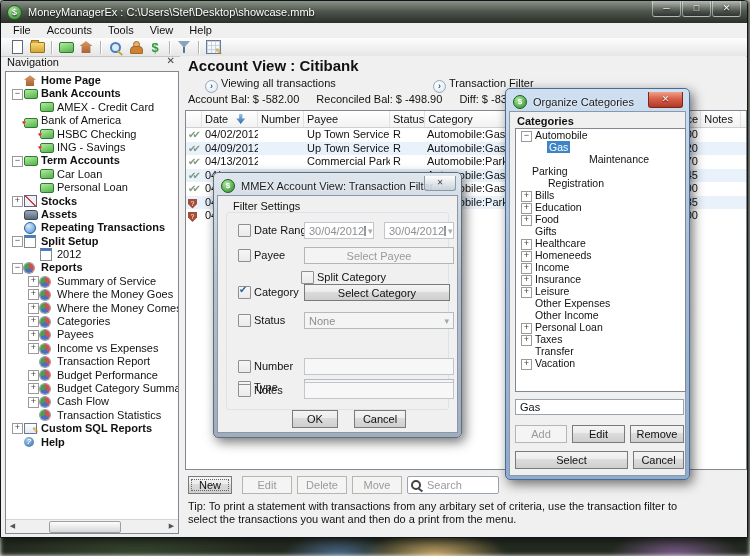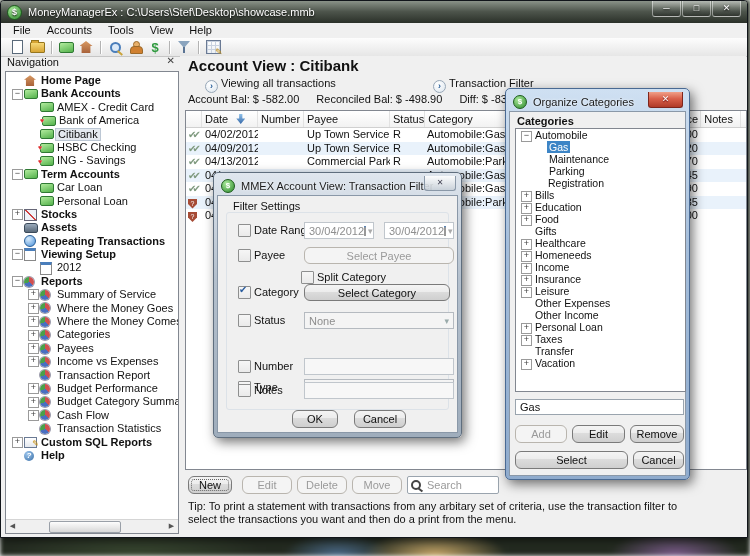--- a/index.html
+++ b/index.html
@@ -111,21 +111,21 @@
   .c-notes{flex:0 0 40px;}
   .sortdn{display:inline-block;width:9px;height:10px;margin-left:8px;vertical-align:-1px;
     background:linear-gradient(#8fc1ea,#3668a8);clip-path:polygon(32% 0,68% 0,68% 45%,100% 45%,50% 100%,0 45%,32% 45%);}
   .ric{display:inline-block;}
   .ic-reconciled::after{content:"\2714\2714";letter-spacing:-4px;color:#7f9a7f;font-size:10px;}
   .ic-followup{width:9px;height:10px;background:#a64b35;clip-path:polygon(0 0,100% 0,100% 55%,50% 100%,0 55%);
     color:#fff;font-size:7px;text-align:center;line-height:9px;}
   .ic-followup::after{content:"?";}
   .actions{position:absolute;left:0;top:420px;right:0;height:20px;}
   .b7{position:absolute;height:18px;box-sizing:border-box;background:linear-gradient(#f4f4f4,#ececec 45%,#dcdcdc 46%,#cfcfcf);
-    border:1px solid #7a7a7a;border-radius:6px;font-size:11px;line-height:16px;text-align:center;color:#111;}
+    border:1px solid #7a7a7a;border-radius:0;font-size:11px;line-height:16px;text-align:center;color:#111;}
   .b7.dis{background:#f4f4f4;border-color:#b9b5ae;color:#9a9a9a;}
   .b7.foc{outline:1px dotted #666;outline-offset:-4px;}
   .searchbox{position:absolute;left:227px;top:0;width:92px;height:18px;box-sizing:border-box;background:#fff;border:1px solid #9aa4ae;border-radius:2px;display:flex;align-items:center;padding:0 3px;}
   .sico{width:6px;height:6px;border:2px solid #444;border-radius:50%;position:relative;flex:0 0 6px;margin-right:4px;}
   .sico::after{content:"";position:absolute;right:-4px;bottom:-3px;width:5px;height:2px;background:#444;transform:rotate(40deg);}
   .searchbox input{border:none;outline:none;width:100%;font-size:11px;font-family:inherit;background:transparent;color:#333;}
   .searchbox input::placeholder{color:#9a9a9a;}
   .tip{position:absolute;left:8px;top:444px;width:512px;line-height:13px;}
   
   .dlg{position:absolute;border-radius:5px;padding:3px;box-shadow:3px 4px 12px rgba(0,0,0,.55);box-sizing:border-box;}
@@ -253,112 +253,105 @@
             </div>
 
             <div class="nitem" style="padding-left: 22px;">
               <span class="exp"></span>
               <span class="nico ic-card">
                 <i></i>
               </span>
               <span class="nlabel">AMEX - Credit Card</span>
             </div>
 
-            <div class="nitem" style="padding-left: 24px;">
+            <div class="nitem" style="padding-left: 6px; align-items: flex-end;">
               <span class="exp"></span>
               <span class="nico ic-card fav">
                 <i></i>
               </span>
               <span class="nlabel">Bank of America</span>
             </div>
 
-            <div class="nitem sel" style="padding-left: 22px;">
-              <span class="exp"></span>
+
+            <div class="nitem" style="padding-left: 22px;">
+              <span class="exp"></span>
+              <span class="nico ic-card fav">
+                <i></i>
+              </span>
+              <span class="nlabel">HSBC Checking</span>
+            </div>
+
+            <div class="nitem" style="padding-left: 22px;">
+              <span class="exp"></span>
+              <span class="nico ic-card fav">
+                <i></i>
+              </span>
+              <span class="nlabel">ING - Savings</span>
+            </div>
+
+            <div class="nitem bold">
+              <span class="exp">
+                <span class="expbox">−</span>
+              </span>
               <span class="nico ic-card">
                 <i></i>
               </span>
-              <span class="nlabel">Citibank</span>
-            </div>
-
-            <div class="nitem" style="padding-left: 22px;">
-              <span class="exp"></span>
-              <span class="nico ic-card fav">
-                <i></i>
-              </span>
-              <span class="nlabel">HSBC Checking</span>
-            </div>
-
-            <div class="nitem" style="padding-left: 22px;">
-              <span class="exp"></span>
-              <span class="nico ic-card fav">
-                <i></i>
-              </span>
-              <span class="nlabel">ING - Savings</span>
+              <span class="nlabel">Term Accounts</span>
+            </div>
+
+            <div class="nitem" style="padding-left: 22px;">
+              <span class="exp"></span>
+              <span class="nico ic-card">
+                <i></i>
+              </span>
+              <span class="nlabel">Car Loan</span>
+            </div>
+
+            <div class="nitem" style="padding-left: 22px;">
+              <span class="exp"></span>
+              <span class="nico ic-card">
+                <i></i>
+              </span>
+              <span class="nlabel">Personal Loan</span>
+            </div>
+
+            <div class="nitem bold">
+              <span class="exp">
+                <span class="expbox">+</span>
+              </span>
+              <span class="nico ic-stocks">
+                <i></i>
+              </span>
+              <span class="nlabel">Stocks</span>
+            </div>
+
+            <div class="nitem bold">
+              <span class="exp"></span>
+              <span class="nico ic-assets">
+                <i></i>
+              </span>
+              <span class="nlabel">Assets</span>
+            </div>
+
+            <div class="nitem bold">
+              <span class="exp"></span>
+              <span class="nico ic-repeat">
+                <i></i>
+              </span>
+              <span class="nlabel">Repeating Transactions</span>
             </div>
 
             <div class="nitem bold">
               <span class="exp">
                 <span class="expbox">−</span>
               </span>
-              <span class="nico ic-card">
-                <i></i>
-              </span>
-              <span class="nlabel">Term Accounts</span>
-            </div>
-
-            <div class="nitem" style="padding-left: 22px;">
-              <span class="exp"></span>
-              <span class="nico ic-card">
-                <i></i>
-              </span>
-              <span class="nlabel">Car Loan</span>
-            </div>
-
-            <div class="nitem" style="padding-left: 22px;">
-              <span class="exp"></span>
-              <span class="nico ic-card">
-                <i></i>
-              </span>
-              <span class="nlabel">Personal Loan</span>
-            </div>
-
-            <div class="nitem bold">
-              <span class="exp">
-                <span class="expbox">+</span>
-              </span>
-              <span class="nico ic-stocks">
-                <i></i>
-              </span>
-              <span class="nlabel">Stocks</span>
-            </div>
-
-            <div class="nitem bold">
-              <span class="exp"></span>
-              <span class="nico ic-assets">
-                <i></i>
-              </span>
-              <span class="nlabel">Assets</span>
-            </div>
-
-            <div class="nitem bold">
-              <span class="exp"></span>
-              <span class="nico ic-repeat">
-                <i></i>
-              </span>
-              <span class="nlabel">Repeating Transactions</span>
-            </div>
-
-            <div class="nitem bold">
-              <span class="exp">
-                <span class="expbox">−</span>
-              </span>
               <span class="nico ic-budget">
                 <i></i>
               </span>
-              <span class="nlabel">Viewing Setup</span>
+              <span class="nlabel">Split Setup</span>
             </div>
 
             <div class="nitem" style="padding-left: 22px;">
               <span class="exp"></span>
               <span class="nico ic-calendar">
                 <i></i>
               </span>
               <span class="nlabel">2012</span>
             </div>
 
@@ -698,26 +691,26 @@
         <div class="citem">
           <span class="exp"><span class="expbox">−</span></span>
           <span class="nlabel">Automobile</span>
         </div>
 
         <div class="citem sel" style="padding-left: 19px;">
           <span class="exp"></span>
           <span class="nlabel">Gas</span>
         </div>
 
-        <div class="citem" style="padding-left: 19px;">
+        <div class="citem" style="padding-left: 19px; margin-left: 40px;">
           <span class="exp"></span>
           <span class="nlabel">Maintenance</span>
         </div>
 
-        <div class="citem" style="padding-left: 19px;">
+        <div class="citem" style="padding-left: 2px;">
           <span class="exp"></span>
           <span class="nlabel">Parking</span>
         </div>
 
         <div class="citem" style="padding-left: 18px;">
           <span class="exp"></span>
           <span class="nlabel">Registration</span>
         </div>
 
         <div class="citem">

